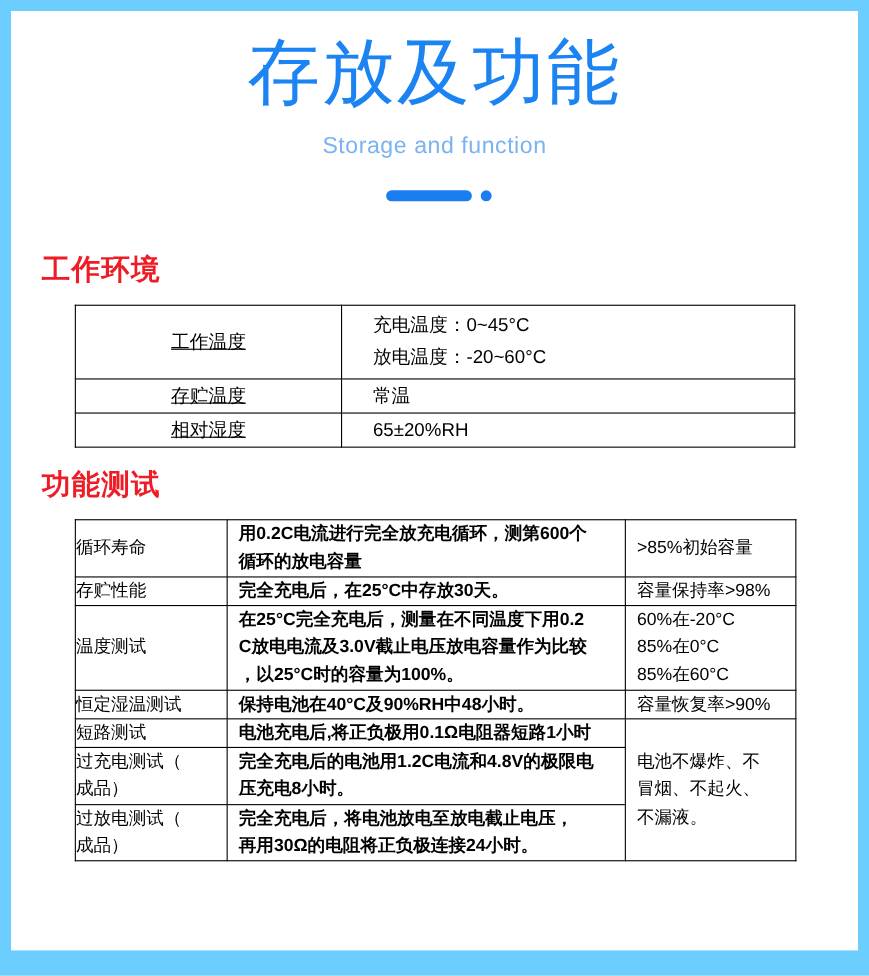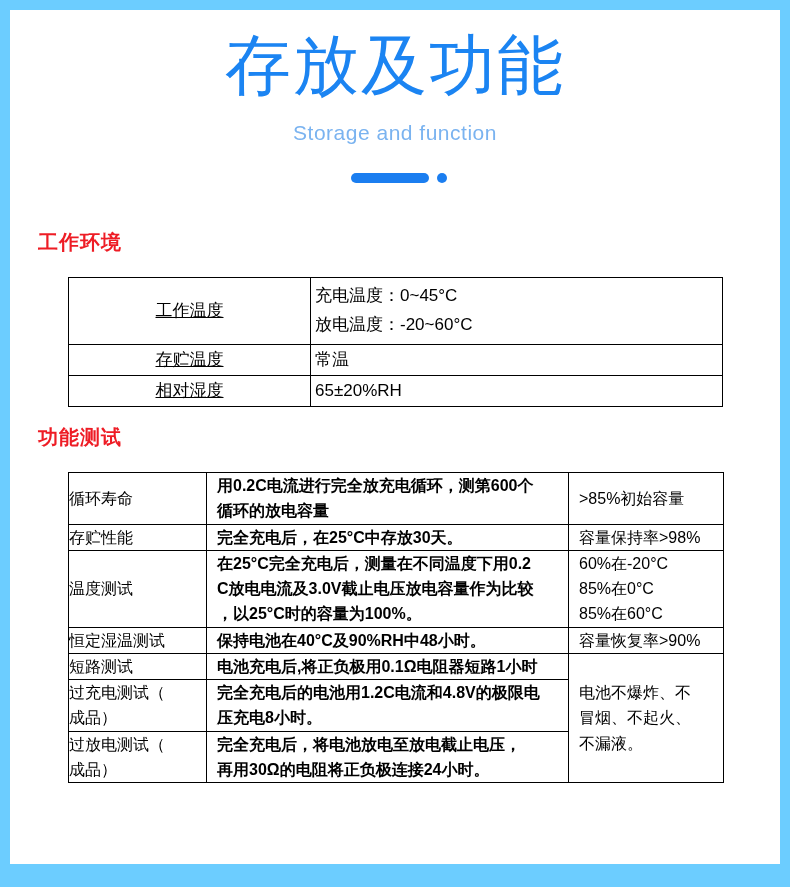--- a/index.html
+++ b/index.html
@@ -50,21 +50,21 @@
   .deco-dot{
     position:absolute; left:427px; top:3px;
     width:10px; height:10px;
     background:#1b7ef0;
     border-radius:50%;
   }
 
   
   .sec-head{
     position:absolute; left:28px;
-    font-size:20px; line-height:1;
+    font-size:26px; line-height:1;
     font-weight:bold;
     color:#ee1c25;
     letter-spacing:1px;
     white-space:nowrap;
   }
   #sec-head-1{ top:222px; }
   #sec-head-2{ top:417px; }
 
   
   .tbl{
@@ -79,21 +79,21 @@
     padding:0 9px;
     vertical-align:middle;
     line-height:1.58;
   }
 
   #env-table{
     left:58px; top:267px;
     width:655px;
   }
   #env-table td.lbl{ text-align:center;text-decoration:underline; }
-  #env-table td.val{ text-align:left; padding-left:4px; }
+  #env-table td.val{ text-align:left; padding-left:28px; }
   #env-table .sub-line{ display:block; }
   #env-table .sub-line.first{ margin-bottom:2px; }
 
   #fn-table{
     left:58px; top:462px;
     width:655px;
   }
   #fn-table td{ font-size:16px; }
   #fn-table td.c1{ text-align:left; padding-left:0; }
   #fn-table td.c2{ text-align:left; padding-left:10px;font-weight:bold; }

